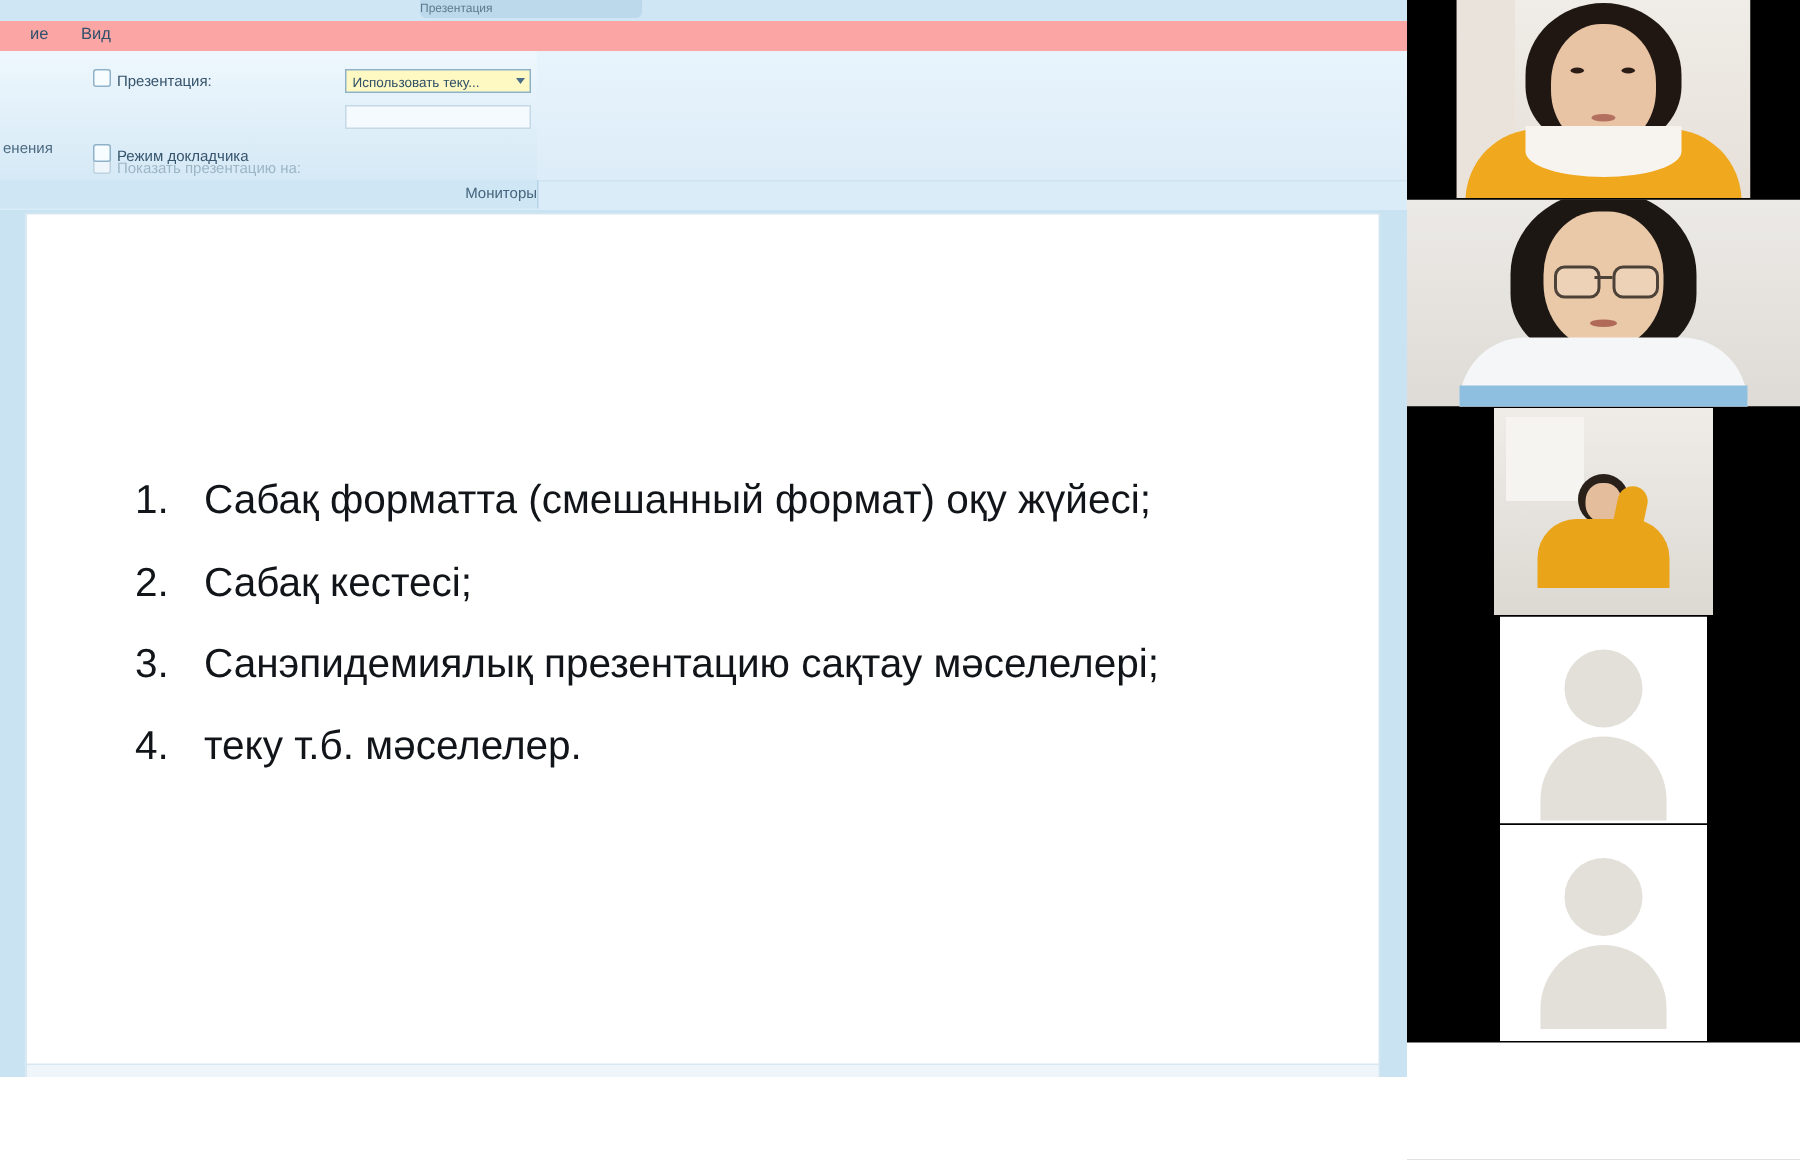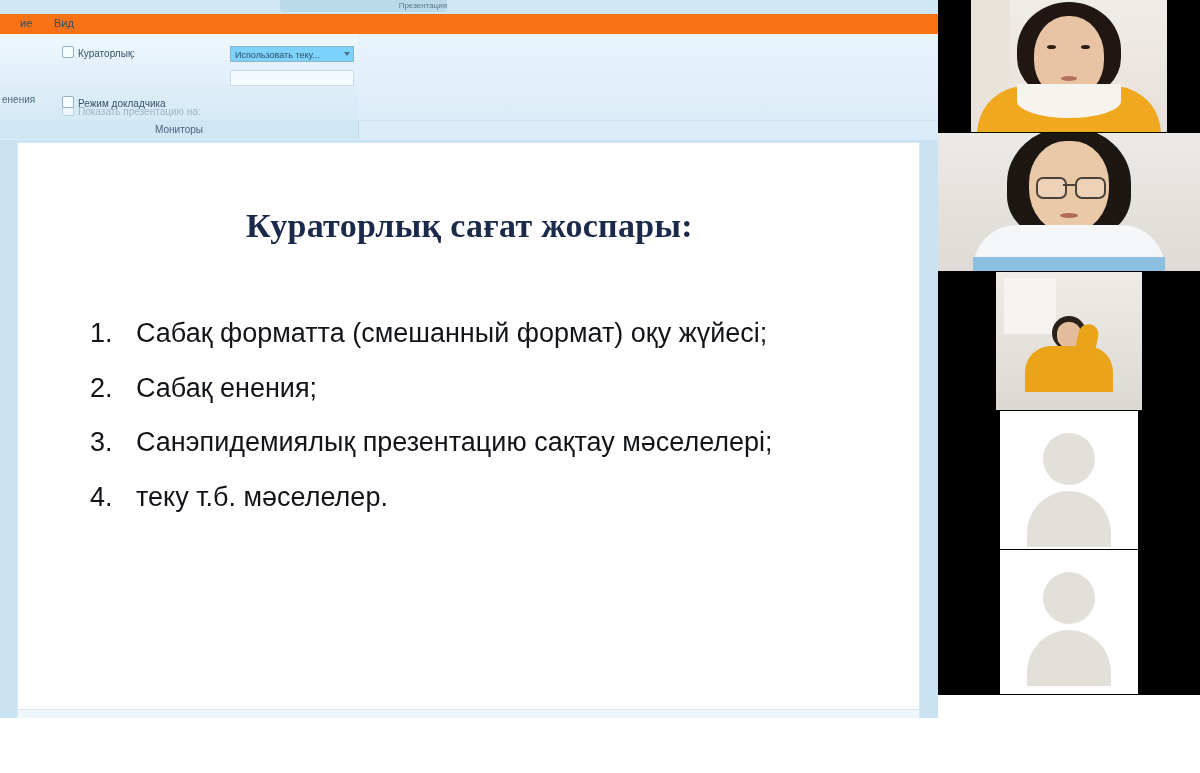--- a/index.html
+++ b/index.html
@@ -44,34 +44,34 @@
   }
   .ribbon-titlebar {
     position: absolute;
     left: 0; top: 0;
     width: 938px; height: 14px;
     background: #cfe6f5;
   }
   .ribbon-titlebar-center {
     position: absolute;
     left: 280px; top: 0px;
-    width: 167px; height: 12px;
+    width: 148px; height: 12px;
     background: #bcd9ec;
     border-radius: 0 0 4px 4px;
     font-size: 8px;
     color: #5d7a8c;
-    text-align: right;
+    text-align: left;
     line-height: 12px;
     overflow: hidden;
   }
   .ribbon-tabs {
     position: absolute;
     left: 0; top: 14px;
     width: 938px; height: 20px;
-    background: #f97316;
+    background: #fca5a5;
     border-bottom: 1px solid #b9d6e8;
   }
   .ribbon-tab {
     position: absolute;
     top: 2px;
     font-size: 11px;
     color: #30506a;
     padding: 1px 6px;
   }
   .ribbon-tab.t1 { left: 14px; }
@@ -93,21 +93,21 @@
     border-bottom: 1px solid #cfe3f0;
   }
   .ribbon-group-label {
     position: absolute;
     left: 0; top: 120px;
     width: 358px; height: 19px;
     background: #cfe6f5;
     border-right: 1px solid #b9d6e8;
     font-size: 10px;
     color: #46647c;
-    text-align: center;
+    text-align: right;
     line-height: 19px;
   }
   .ribbon-left-stub {
     position: absolute;
     left: 0; top: 90px;
     width: 52px; height: 20px;
     font-size: 10px;
     color: #4c6a80;
     line-height: 20px;
     padding-left: 2px;
@@ -134,21 +134,21 @@
   }
   .ribbon-row.dim { color: #9db6c6; }
   .ribbon-row.dim .cb { border-color: #bcd2e0; background: #eef6fb; }
   .ribbon-r1 { left: 62px; top: 46px; }
   .ribbon-r2 { left: 62px; top: 72px; margin-top: 32px; }
   .ribbon-r3 { left: 62px; top: 96px; }
 
   .ribbon-combo {
     position: absolute;
     height: 16px;
-    background: #7dd3fc;
+    background: #fef9c3;
     border: 1px solid #8fb2c9;
     font-size: 9px;
     color: #2f4f66;
     line-height: 16px;
     padding-left: 4px;
     box-sizing: border-box;
     overflow: hidden;
     white-space: nowrap;
   }
   .ribbon-combo .caret {
@@ -334,21 +334,21 @@
         <div class="ribbon-tab t1">ие</div>
         <div class="ribbon-tab t2">Вид</div>
       </div>
 
       <div class="ribbon-body"></div>
       <div class="ribbon-body-rest"></div>
 
       <div class="ribbon-left-stub">енения</div>
 
       <div class="ribbon-row ribbon-r1">
-        <span class="cb"></span><span>Кураторлық:</span>
+        <span class="cb"></span><span>Презентация:</span>
       </div>
       <div class="ribbon-combo combo-1">
         <span>Использовать теку...</span>
         <span class="caret"></span>
       </div>
 
       <div class="ribbon-row ribbon-r2 dim">
         <span class="cb"></span><span>Показать презентацию на:</span>
       </div>
       <div class="ribbon-combo combo-2">
@@ -357,29 +357,28 @@
 
       <div class="ribbon-row ribbon-r3">
         <span class="cb"></span><span>Режим докладчика</span>
       </div>
 
       <div class="ribbon-group-label">Мониторы</div>
     </div>
 
     <div class="slide-stage">
       <div class="slide">
-        <div class="slide-title">Кураторлық сағат жоспары:</div>
         <ol class="slide-list">
           <li>
             <span class="num">1.</span>
             <span class="txt">Сабақ форматта (смешанный формат) оқу жүйесі;</span>
           </li>
           <li>
             <span class="num">2.</span>
-            <span class="txt">Сабақ енения;</span>
+            <span class="txt">Сабақ кестесі;</span>
           </li>
           <li class="justify">
             <span class="num">3.</span>
             <span class="txt">Санэпидемиялық презентацию сақтау мәселелері;</span>
           </li>
           <li>
             <span class="num">4.</span>
             <span class="txt">теку т.б. мәселелер.</span>
           </li>
         </ol>

